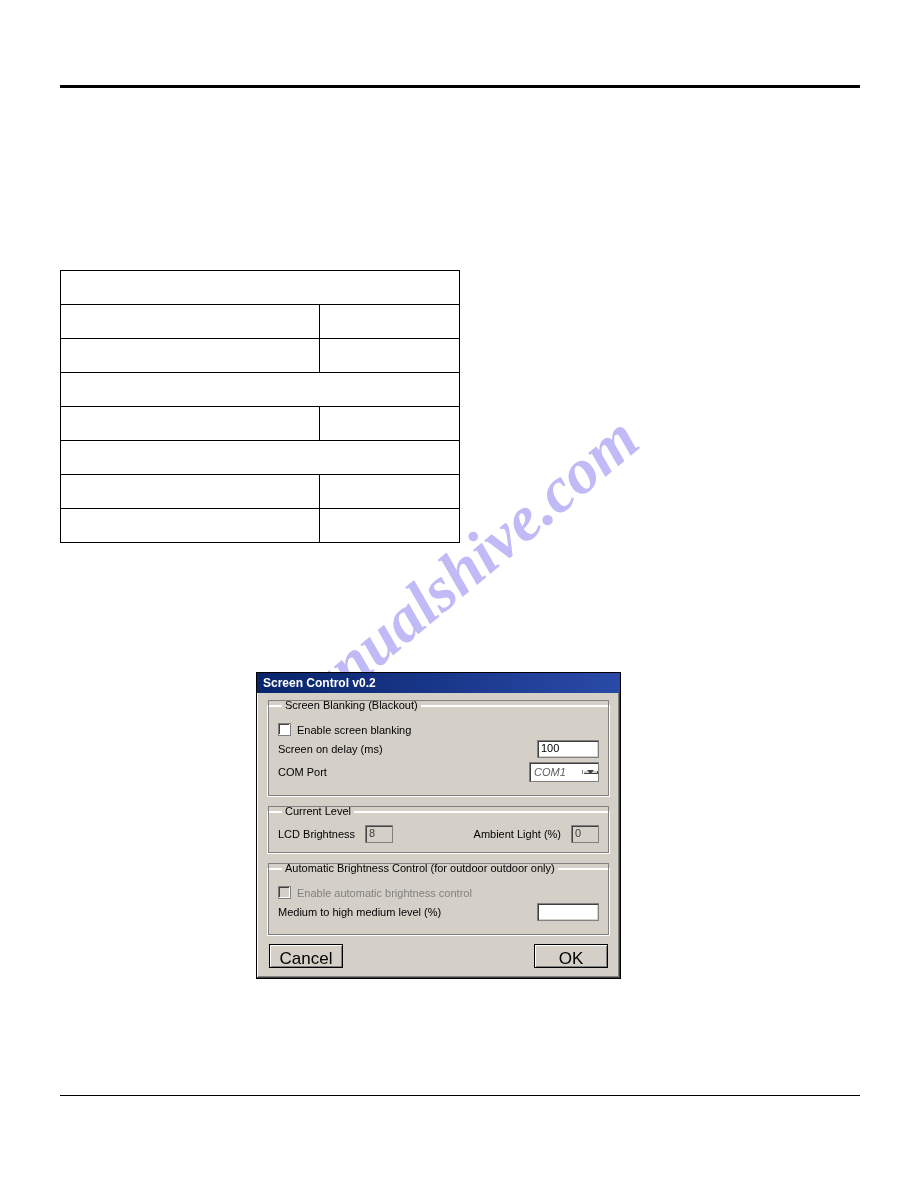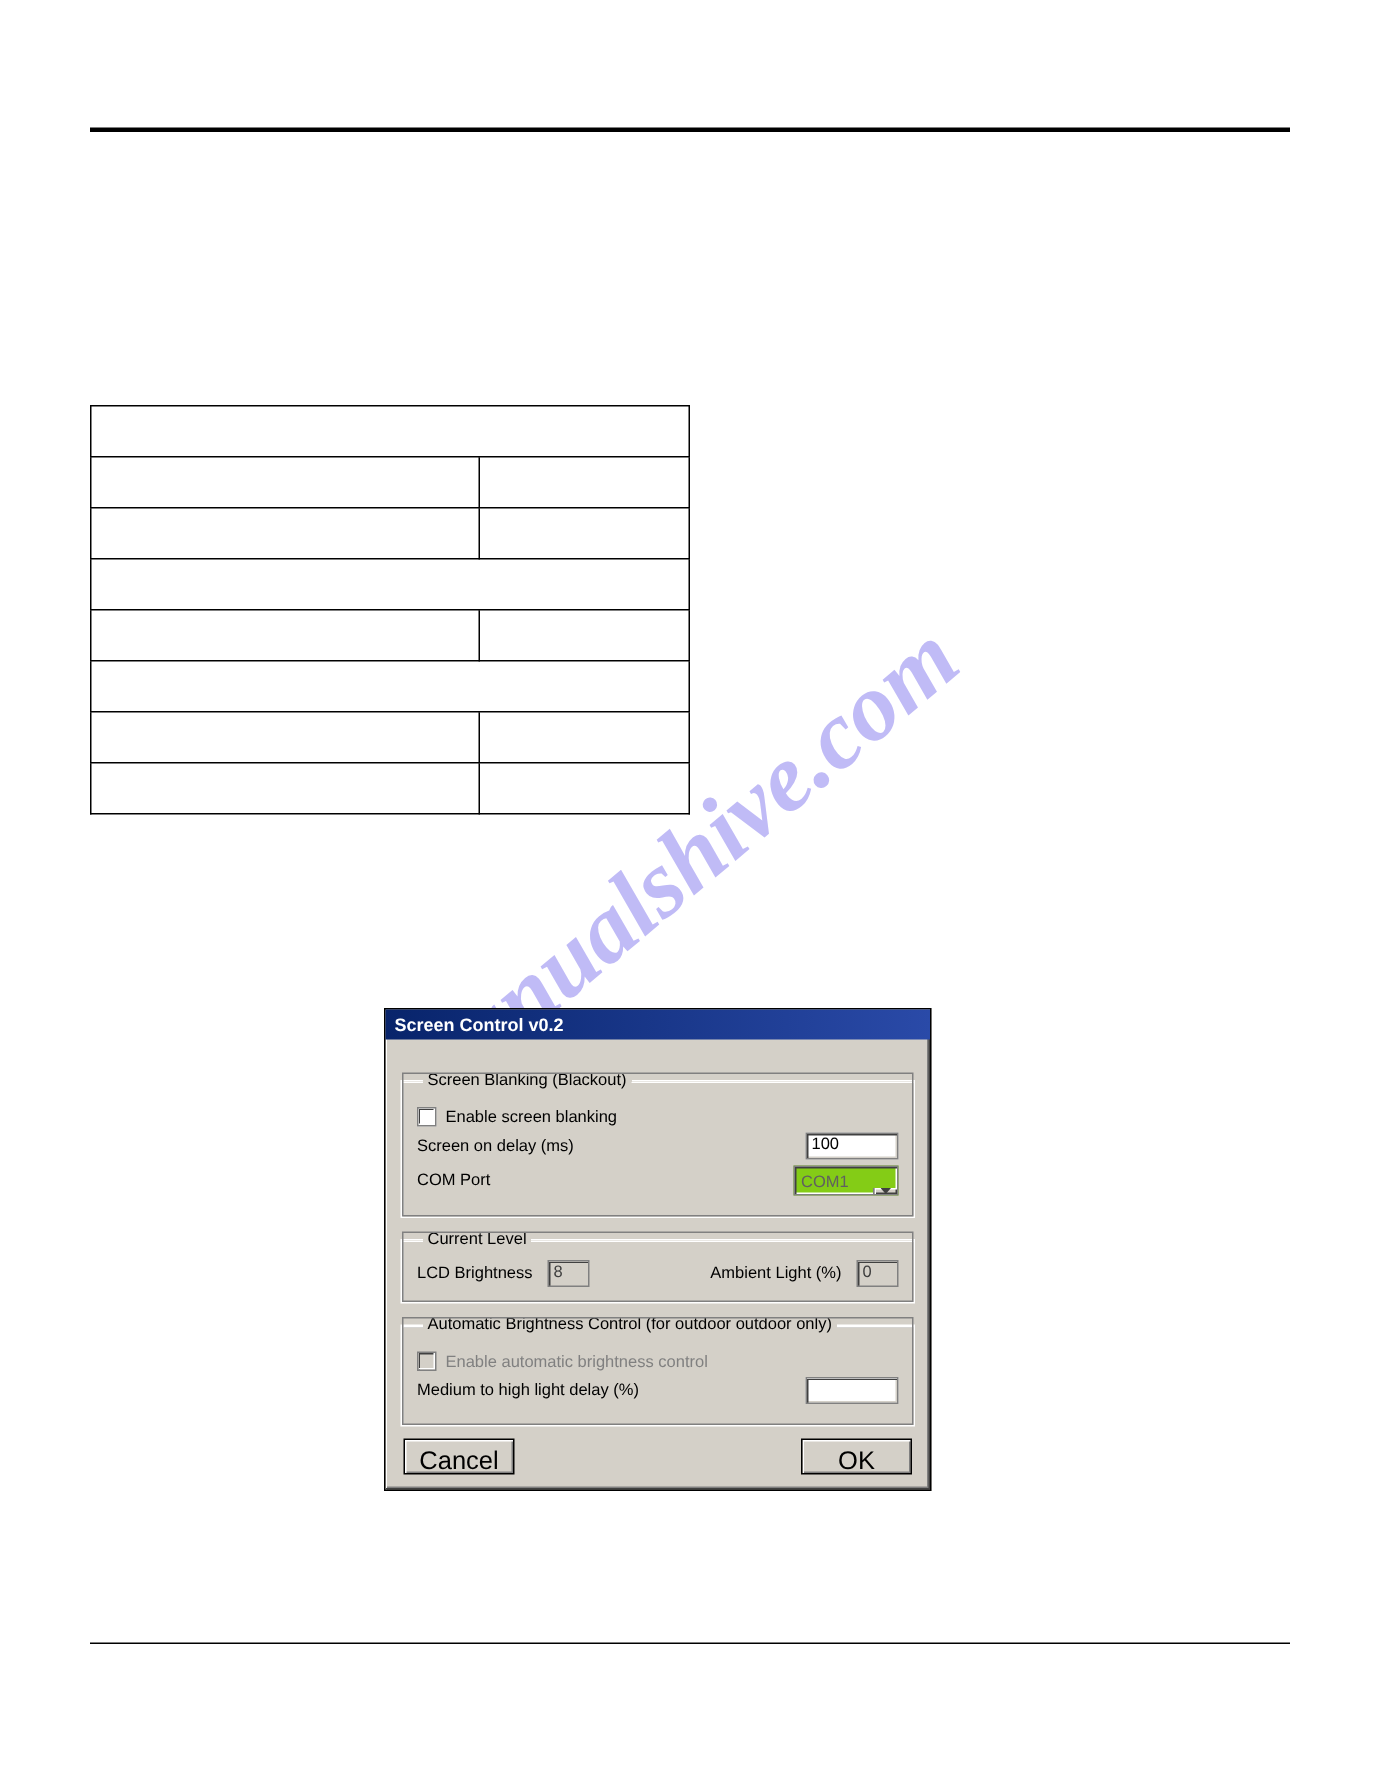--- a/index.html
+++ b/index.html
@@ -30,21 +30,21 @@
     box-shadow: inset -1px -1px 0 #404040, inset 1px 1px 0 #ffffff, inset -2px -2px 0 #808080, inset 2px 2px 0 #d4d0c8;
   }
   .titlebar {
     background: linear-gradient(to right, #08246b, #2a4aa8);
     color: #fff;
     font-weight: bold;
     font-size: 12px;
     padding: 3px 6px;
     height: 20px;
   }
-  .dialog-body { padding: 17px 10px 10px 10px; }
+  .dialog-body { padding: 2px 10px 10px 10px; }
 
   fieldset.group {
     border: 1px solid #808080;
     border-right-color: #fff;
     border-bottom-color: #fff;
     box-shadow: inset 1px 1px 0 #fff, 1px 1px 0 #808080 inset;
     margin: 4px 0 8px 0;
     padding: 8px 10px 10px 10px;
     position: relative;
   }
@@ -89,25 +89,26 @@
     padding: 1px 3px;
     color: #000;
   }
   .txt.readonly { background: #d4d0c8; color: #404040; }
   .txt.small { width: 28px; }
   .txt.med { width: 62px; }
 
   
   .combo {
     display: inline-flex;
-    align-items: flex-end;
+    align-items: center;
     height: 20px;
-    background: #84cc16;
+    background: #ffffff;
     border: 1px solid #808080;
     box-shadow: inset 1px 1px 0 #404040, inset -1px -1px 0 #ffffff;
+    font-style: italic;
   }
   .combo .combo-text {
     width: 52px;
     font-size: 11px;
     padding: 2px 4px;
     color: #606060;
   }
   .combo .combo-btn {
     width: 16px;
     background: #d4d0c8;
@@ -227,21 +228,21 @@
       </div>
     </fieldset>
 
     <fieldset class="group">
       <legend>Automatic Brightness Control (for outdoor outdoor only)</legend>
       <div class="row disabled">
         <span class="chk disabled"></span>
         <span>Enable automatic brightness control</span>
       </div>
       <div class="row">
-        <span class="label-col">Medium to high light delay (%)</span>
+        <span class="label-col">Medium to high medium level (%)</span>
         <span class="field-col">
           <span class="txt med"></span>
         </span>
       </div>
     </fieldset>
 
     <div class="btn-row">
       <div class="btn">Cancel</div>
       <div class="btn">OK</div>
     </div>

